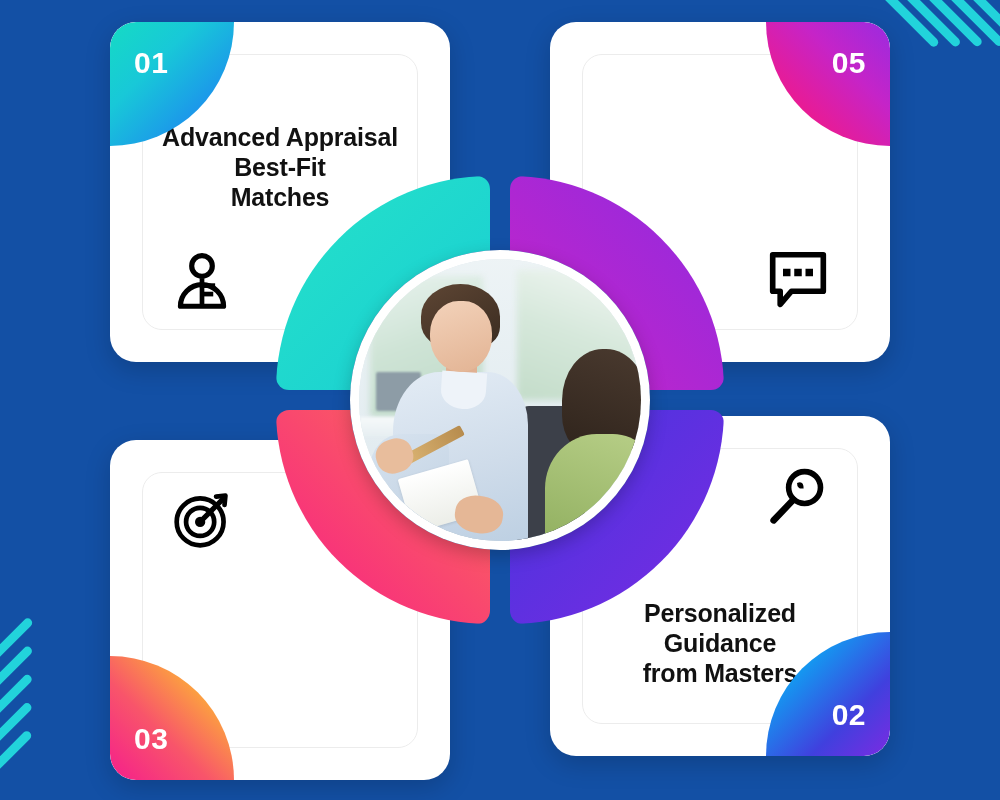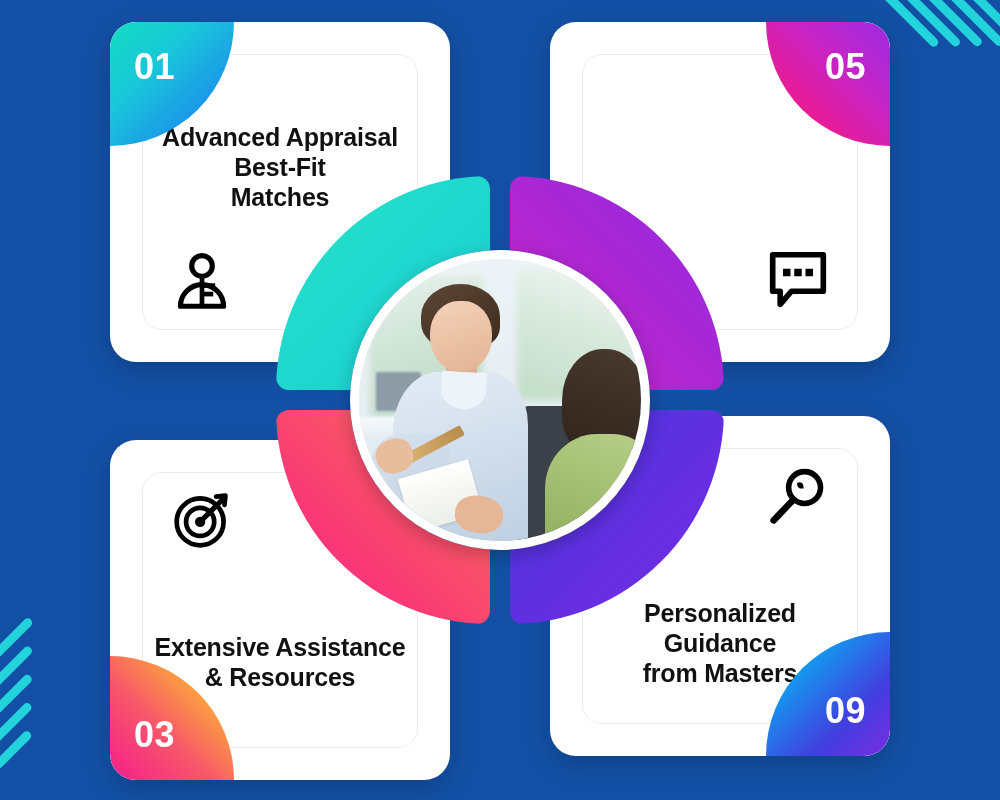--- a/index.html
+++ b/index.html
@@ -41,21 +41,21 @@
   #card-2 { left:550px;  top:22px;  }
   #card-3 { left:110px;  top:440px; }
   #card-4 { left:550px;  top:416px; }
 
   
   .badge {
     position:absolute;
     width:124px; height:124px;
     display:flex;
     color:#fff;
-    font-size:36px;
+    font-size:30px;
     font-weight:bold;
     letter-spacing:.5px;
   }
   .badge .num { position:absolute; }
 
   #badge-1 {
     left:0; top:0;
     border-radius:26px 0 100% 0;
     background:linear-gradient(135deg,#15DBC4 0%,#18C8D8 35%,#1C92EC 75%,#1B7BF0 100%);
   }
@@ -263,22 +263,20 @@
       <rect x="40" y="20" width="8" height="8" fill="#000"></rect>
     </svg>
   </div>
   <div class="badge" id="badge-2">
     <span class="num">05</span>
   </div>
 </div>
 
 <div class="card" id="card-3">
   <div class="inner-frame"></div>
-  <div class="card-title">Extensive Assistance
-&amp; Resources</div>
   <div class="card-icon">
     <svg viewBox="0 0 64 64" width="60" height="60" aria-hidden="true">
       <circle cx="30" cy="34" r="25" fill="none" stroke="#000" stroke-width="5"></circle>
       <circle cx="30" cy="34" r="15" fill="none" stroke="#000" stroke-width="5"></circle>
       <circle cx="30" cy="34" r="5.5" fill="#000"></circle>
       <path d="M30 34 L54 10" stroke="#000" stroke-width="5.5" stroke-linecap="round"></path>
       <path d="M47 7 L57 6 L56 16" fill="none" stroke="#000" stroke-width="5" stroke-linejoin="round" stroke-linecap="round"></path>
     </svg>
   </div>
   <div class="badge" id="badge-3">
@@ -292,21 +290,21 @@
 Guidance
 from Masters</div>
   <div class="card-icon">
     <svg viewBox="0 0 64 64" width="60" height="60" aria-hidden="true">
       <circle cx="39" cy="23" r="17" fill="none" stroke="#000" stroke-width="6"></circle>
       <path d="M27 36 L6 58" stroke="#000" stroke-width="7" stroke-linecap="round"></path>
       <path d="M31 18 Q38 15 38 24 Q31 25 31 18 Z" fill="#000"></path>
     </svg>
   </div>
   <div class="badge" id="badge-4">
-    <span class="num">09</span>
+    <span class="num">02</span>
   </div>
 </div>
 
 <div id="center-ring">
   <div class="quad" id="quad-tl">
       <i></i>
     </div>
   <div class="quad" id="quad-tr">
       <i></i>
     </div>

